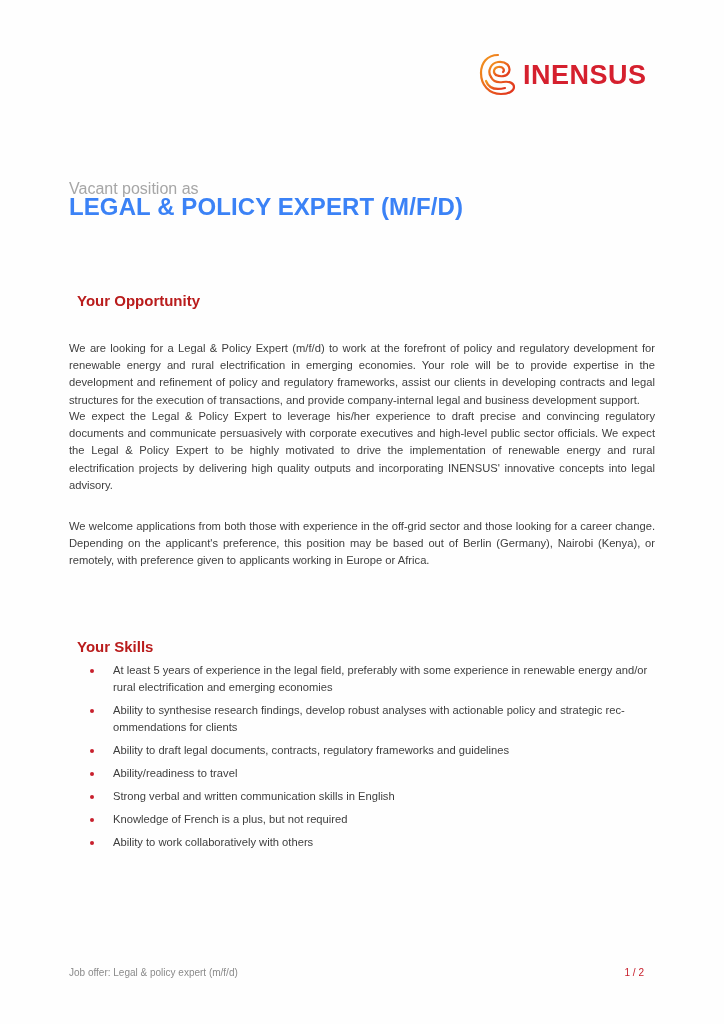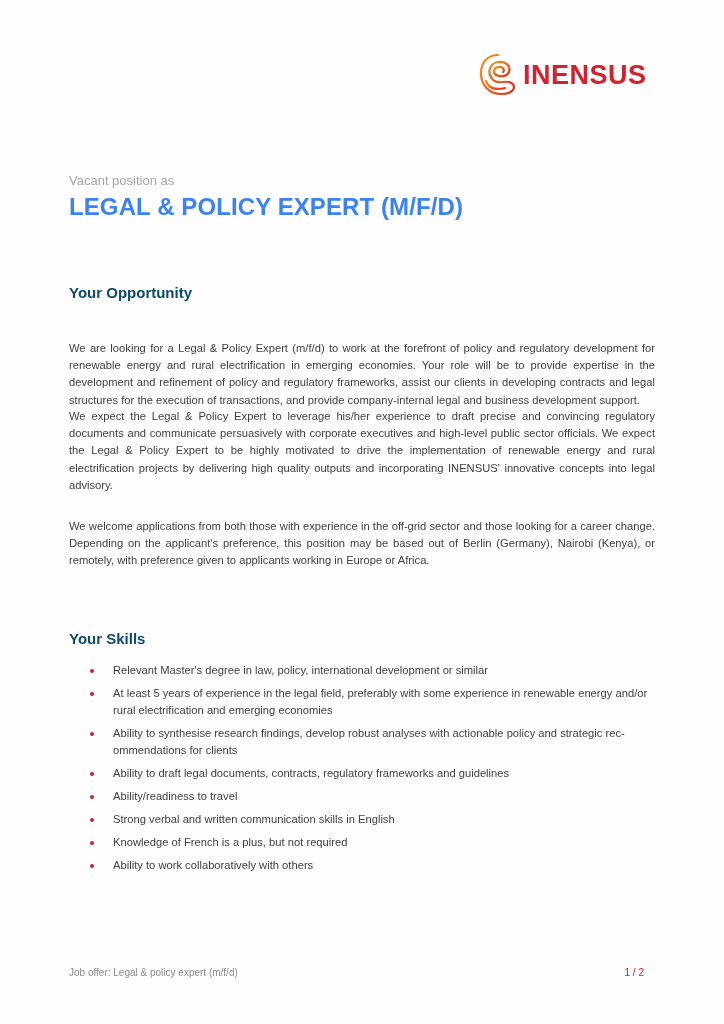--- a/index.html
+++ b/index.html
@@ -34,43 +34,43 @@
       font-weight: bold;
       font-size: 27px;
       color: #d5202e;
       letter-spacing: 0.5px;
       margin-left: 6px;
       line-height: 1;
     }
     .kicker {
       position: absolute;
       left: 69px;
-      top: 173px;
-      font-size: 13px;
+      top: 180px;
+      font-size: 16px;
       color: #a6a6a6;
       text-align: center;
     }
     .title {
       position: absolute;
       left: 69px;
       top: 192px;
       margin: 0;
       font-size: 24px;
       font-weight: bold;
       color: #3b82f6;
       letter-spacing: 0.1px;
       line-height: 30px;
     }
     .section-heading {
       position: absolute;
       left: 69px;
-      margin: 0;
+      margin: 8px;
       font-size: 15px;
       font-weight: bold;
-      color: #0c4a6e;
+      color: #b91c1c;
       line-height: 20px;
     }
     .h-opportunity { top: 283px; }
     .h-skills { top: 629px; }
     .para {
       position: absolute;
       left: 69px;
       width: 586px;
       margin: 0;
       font-size: 11.2px;
@@ -149,21 +149,20 @@
   <div class="kicker">Vacant position as</div>
   <h1 class="title">LEGAL &amp; POLICY EXPERT (M/F/D)</h1>
 
   <h2 class="section-heading h-opportunity">Your Opportunity</h2>
   <p class="para p1">We are looking for a Legal &amp; Policy Expert (m/f/d) to work at the forefront of policy and regulatory development for renewable energy and rural electrification in emerging economies. Your role will be to provide expertise in the development and refinement of policy and regulatory frameworks, assist our clients in developing contracts and legal structures for the execution of transactions, and provide company-internal legal and business develop­ment support.</p>
   <p class="para p2">We expect the Legal &amp; Policy Expert to leverage his/her experience to draft precise and convincing regulatory documents and communicate persuasively with corporate executives and high-level public sector officials. We expect the Legal &amp; Policy Expert to be highly motivated to drive the implementation of renewable energy and rural electrification projects by delivering high quality outputs and incorporating INENSUS' innovative concepts into legal advisory.</p>
   <p class="para p3">We welcome applications from both those with experience in the off-grid sector and those looking for a career change. Depending on the applicant's preference, this position may be based out of Berlin (Germany), Nairobi (Kenya), or remotely, with preference given to applicants working in Europe or Africa.</p>
 
   <h2 class="section-heading h-skills">Your Skills</h2>
   <ul class="skills">
-    <li class="skill"><span class="bullet"></span><span>Relevant Master's degree in law, policy, international development or similar</span></li>
     <li class="skill"><span class="bullet"></span><span>At least 5 years of experience in the legal field, preferably with some experience in renewable energy and/or rural electrification and emerging economies</span></li>
     <li class="skill"><span class="bullet"></span><span>Ability to synthesise research findings, develop robust analyses with actionable policy and strategic rec­ommendations for clients</span></li>
     <li class="skill"><span class="bullet"></span><span>Ability to draft legal documents, contracts, regulatory frameworks and guidelines</span></li>
     <li class="skill"><span class="bullet"></span><span>Ability/readiness to travel</span></li>
     <li class="skill"><span class="bullet"></span><span>Strong verbal and written communication skills in English</span></li>
     <li class="skill"><span class="bullet"></span><span>Knowledge of French is a plus, but not required</span></li>
     <li class="skill"><span class="bullet"></span><span>Ability to work collaboratively with others</span></li>
   </ul>
 
   <div class="footer-left">Job offer: Legal &amp; policy expert (m/f/d)</div>

